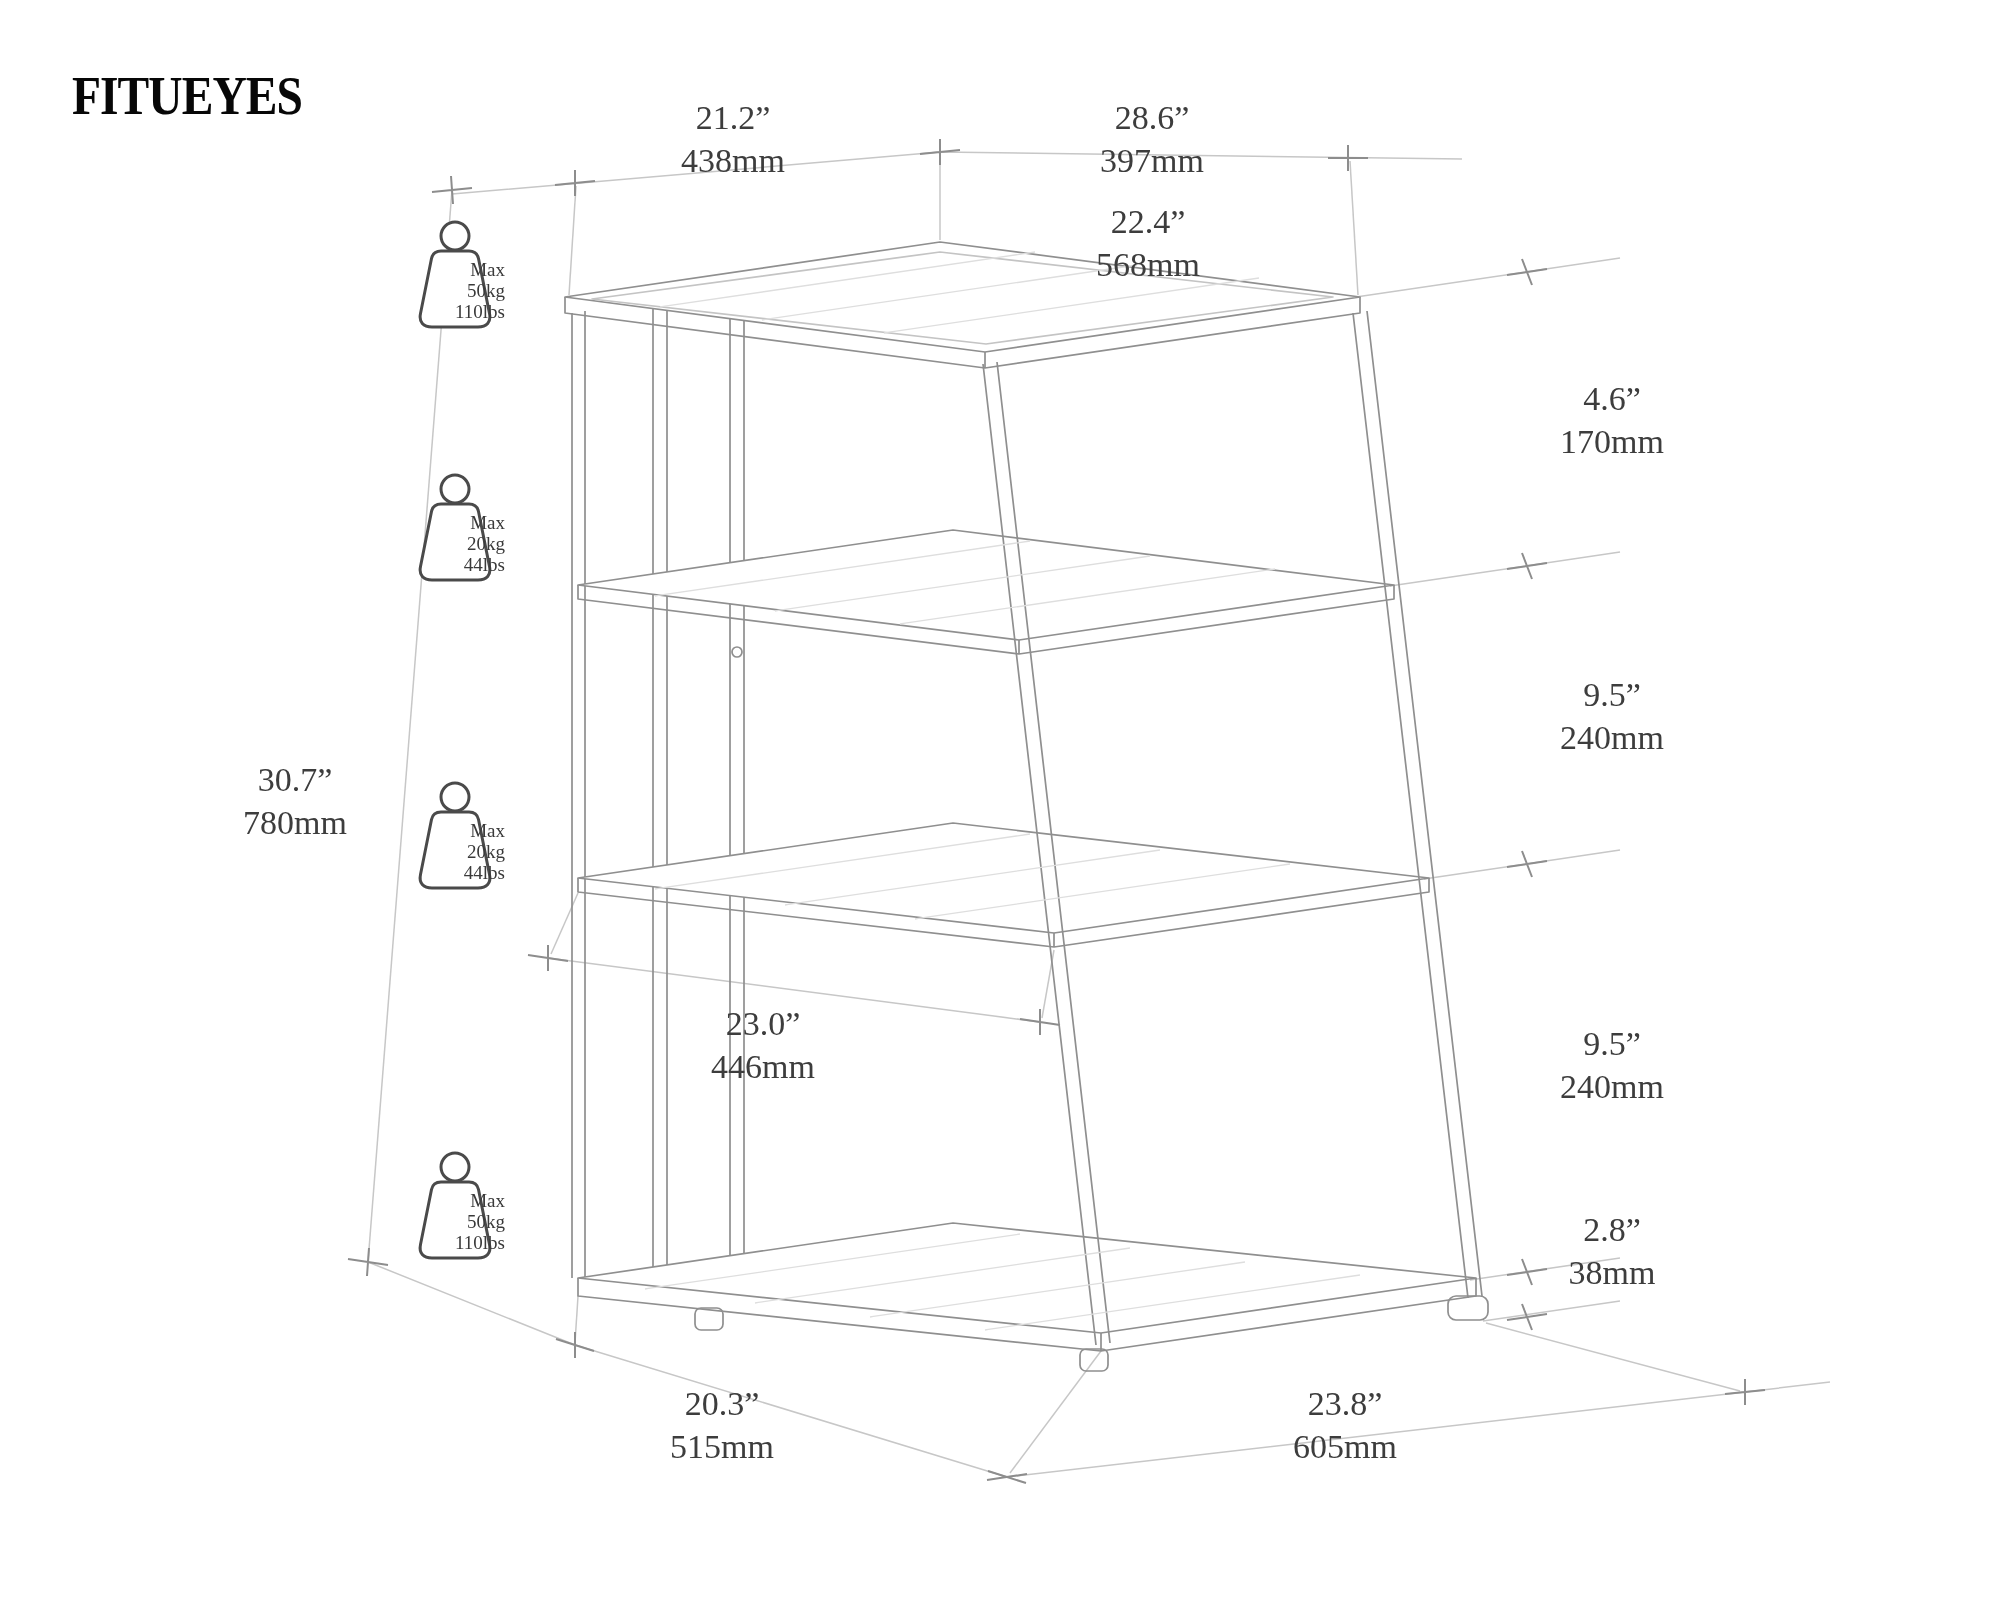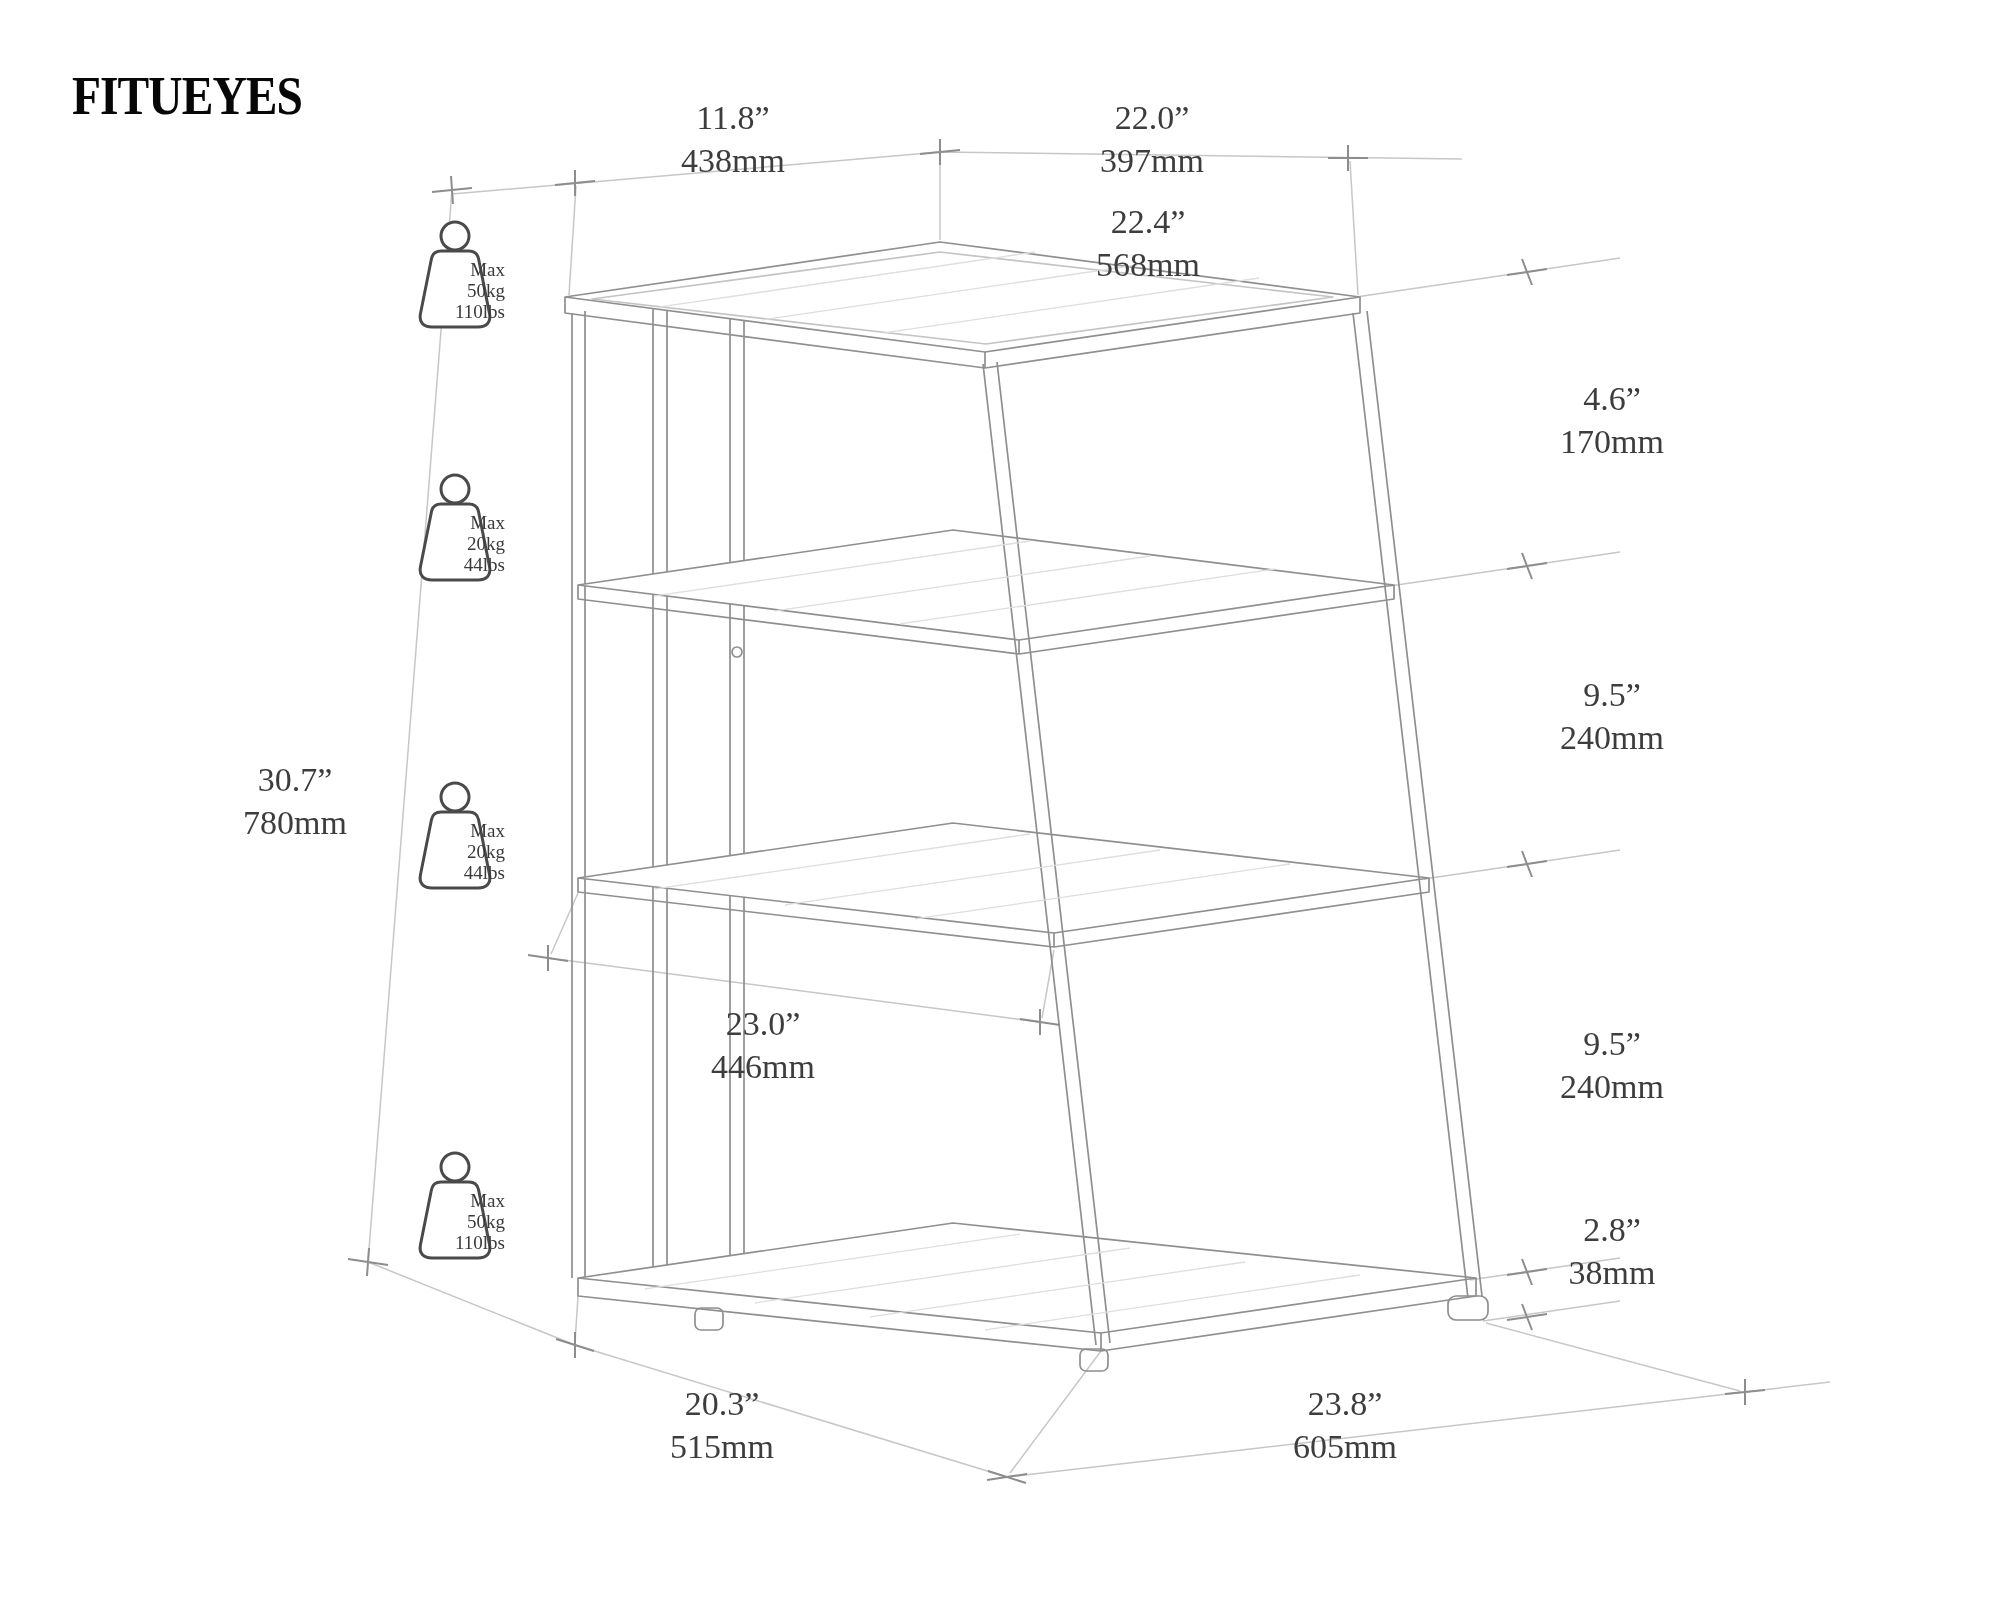--- a/index.html
+++ b/index.html
@@ -112,25 +112,25 @@
       <path d="M645,1289 C765,1271 885,1254 1020,1234"></path>
       <path d="M755,1303 C875,1285 995,1268 1130,1248"></path>
       <path d="M870,1317 C990,1299 1110,1282 1245,1262"></path>
       <path d="M985,1330 C1105,1312 1225,1295 1360,1275"></path>
     </g>
   </svg>
 
   <div class="brand">FITUEYES</div>
 
   <div class="dim" style="left:733px;top:96px">
-    <span>11.8”</span>
+    <span>21.2”</span>
     <span>438mm</span>
   </div>
   <div class="dim" style="left:1152px;top:96px">
-    <span>22.0”</span>
+    <span>28.6”</span>
     <span>397mm</span>
   </div>
   <div class="dim" style="left:1148px;top:200px">
     <span>22.4”</span>
     <span>568mm</span>
   </div>
   <div class="dim" style="left:1612px;top:377px">
     <span>4.6”</span>
     <span>170mm</span>
   </div>

